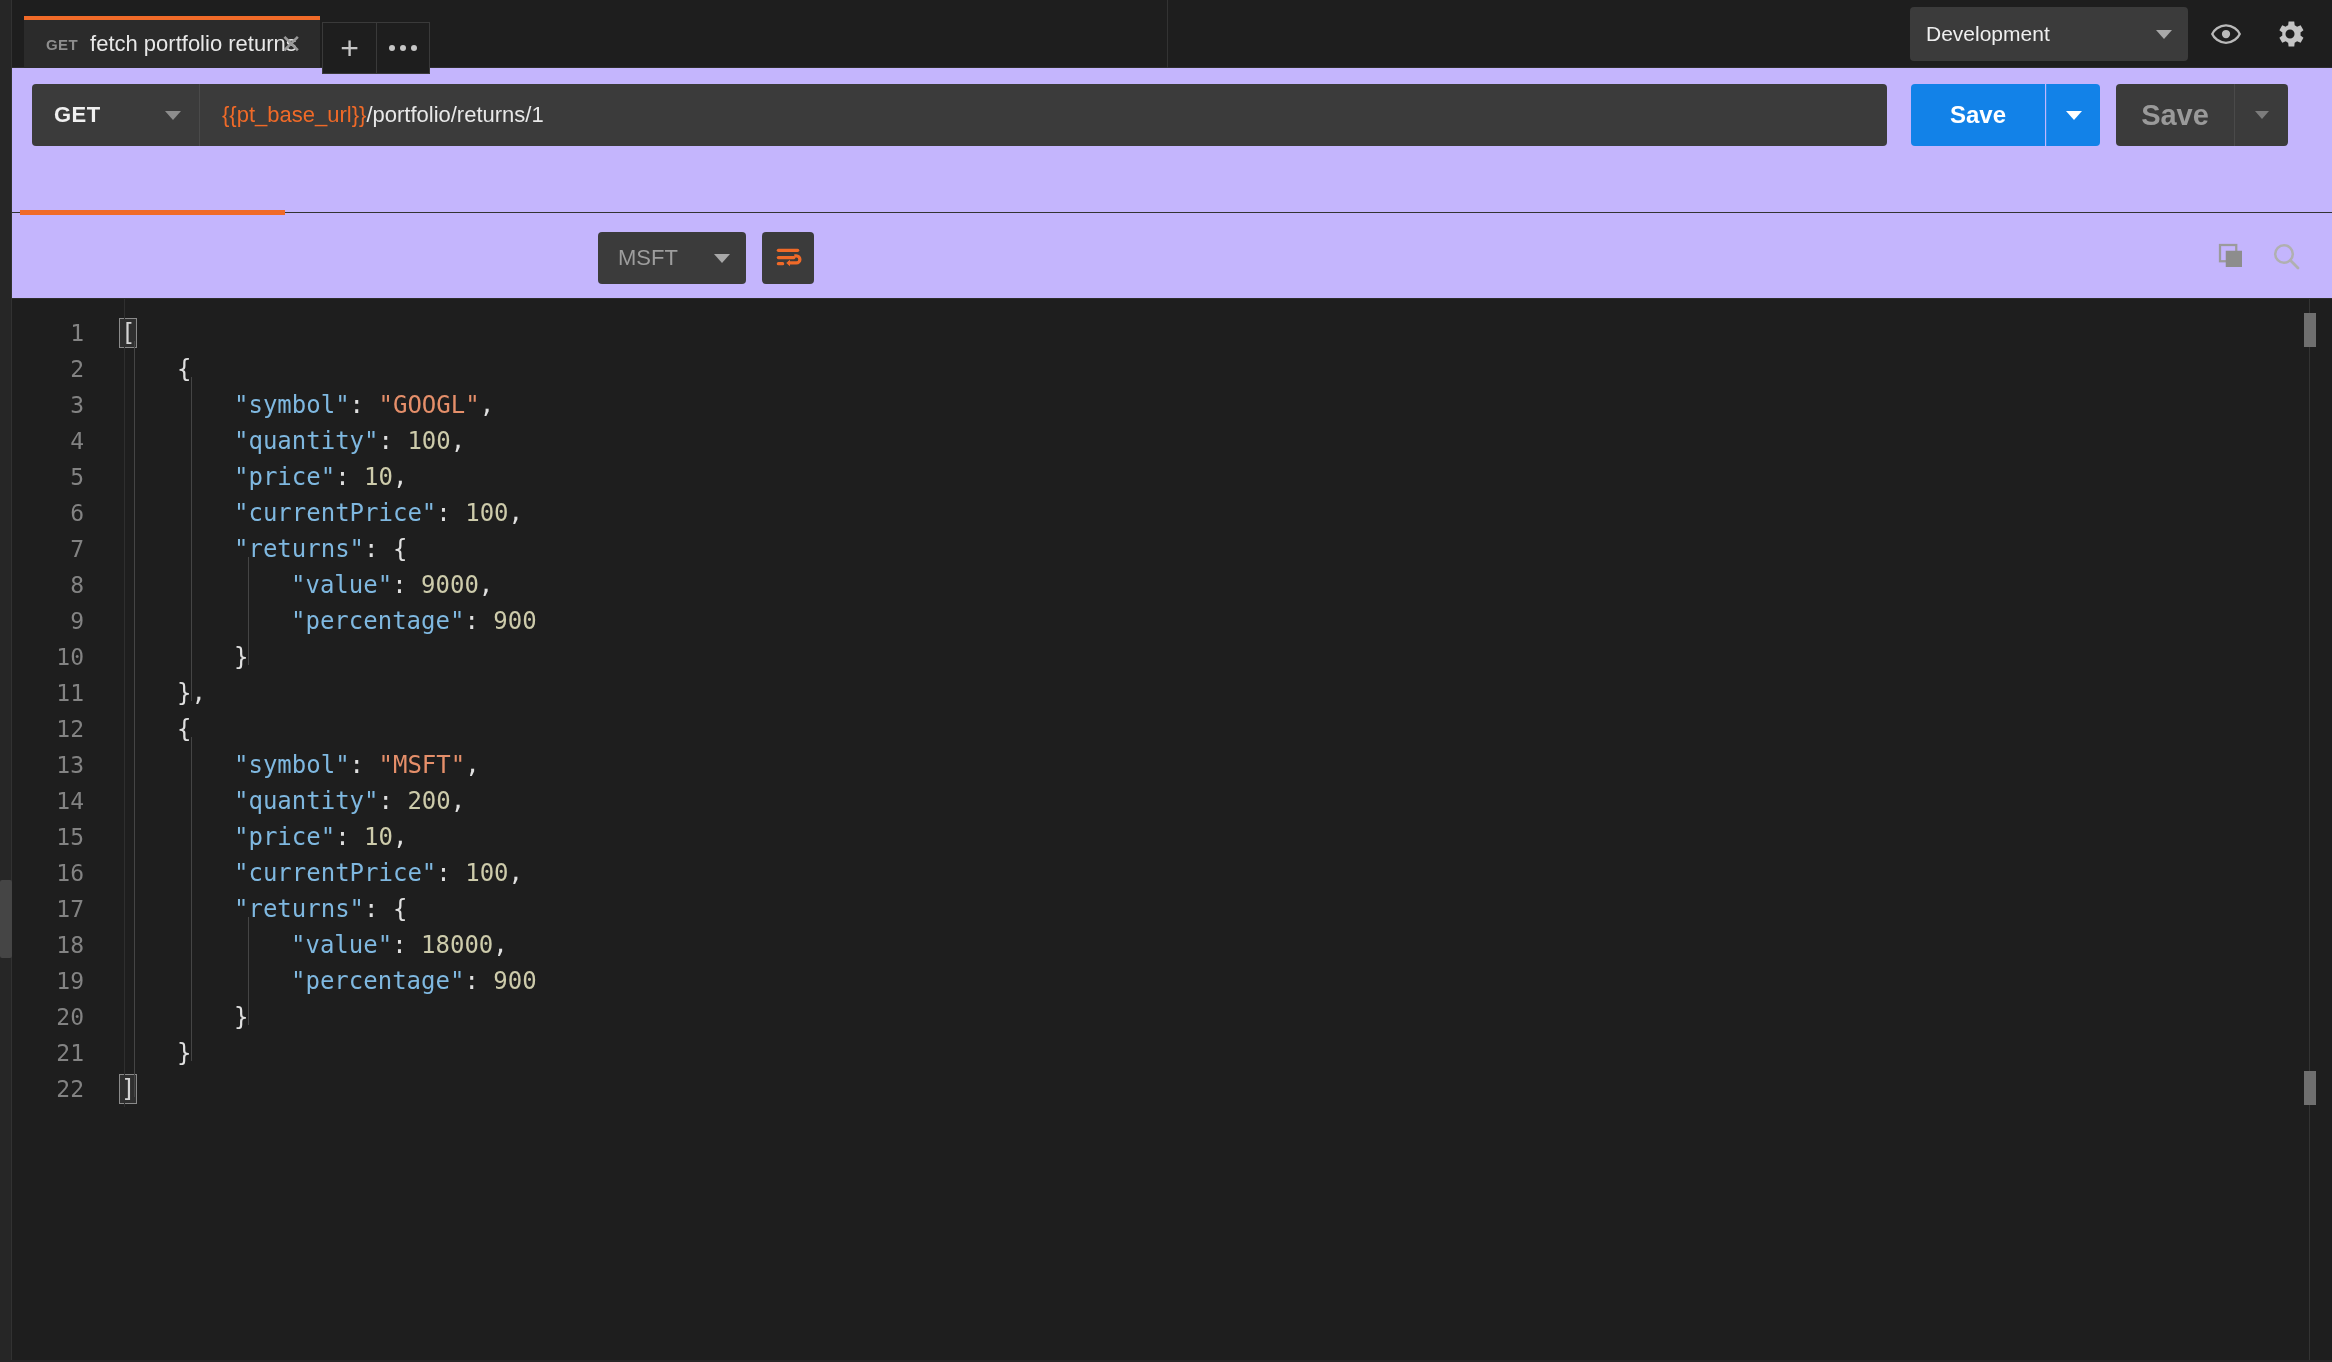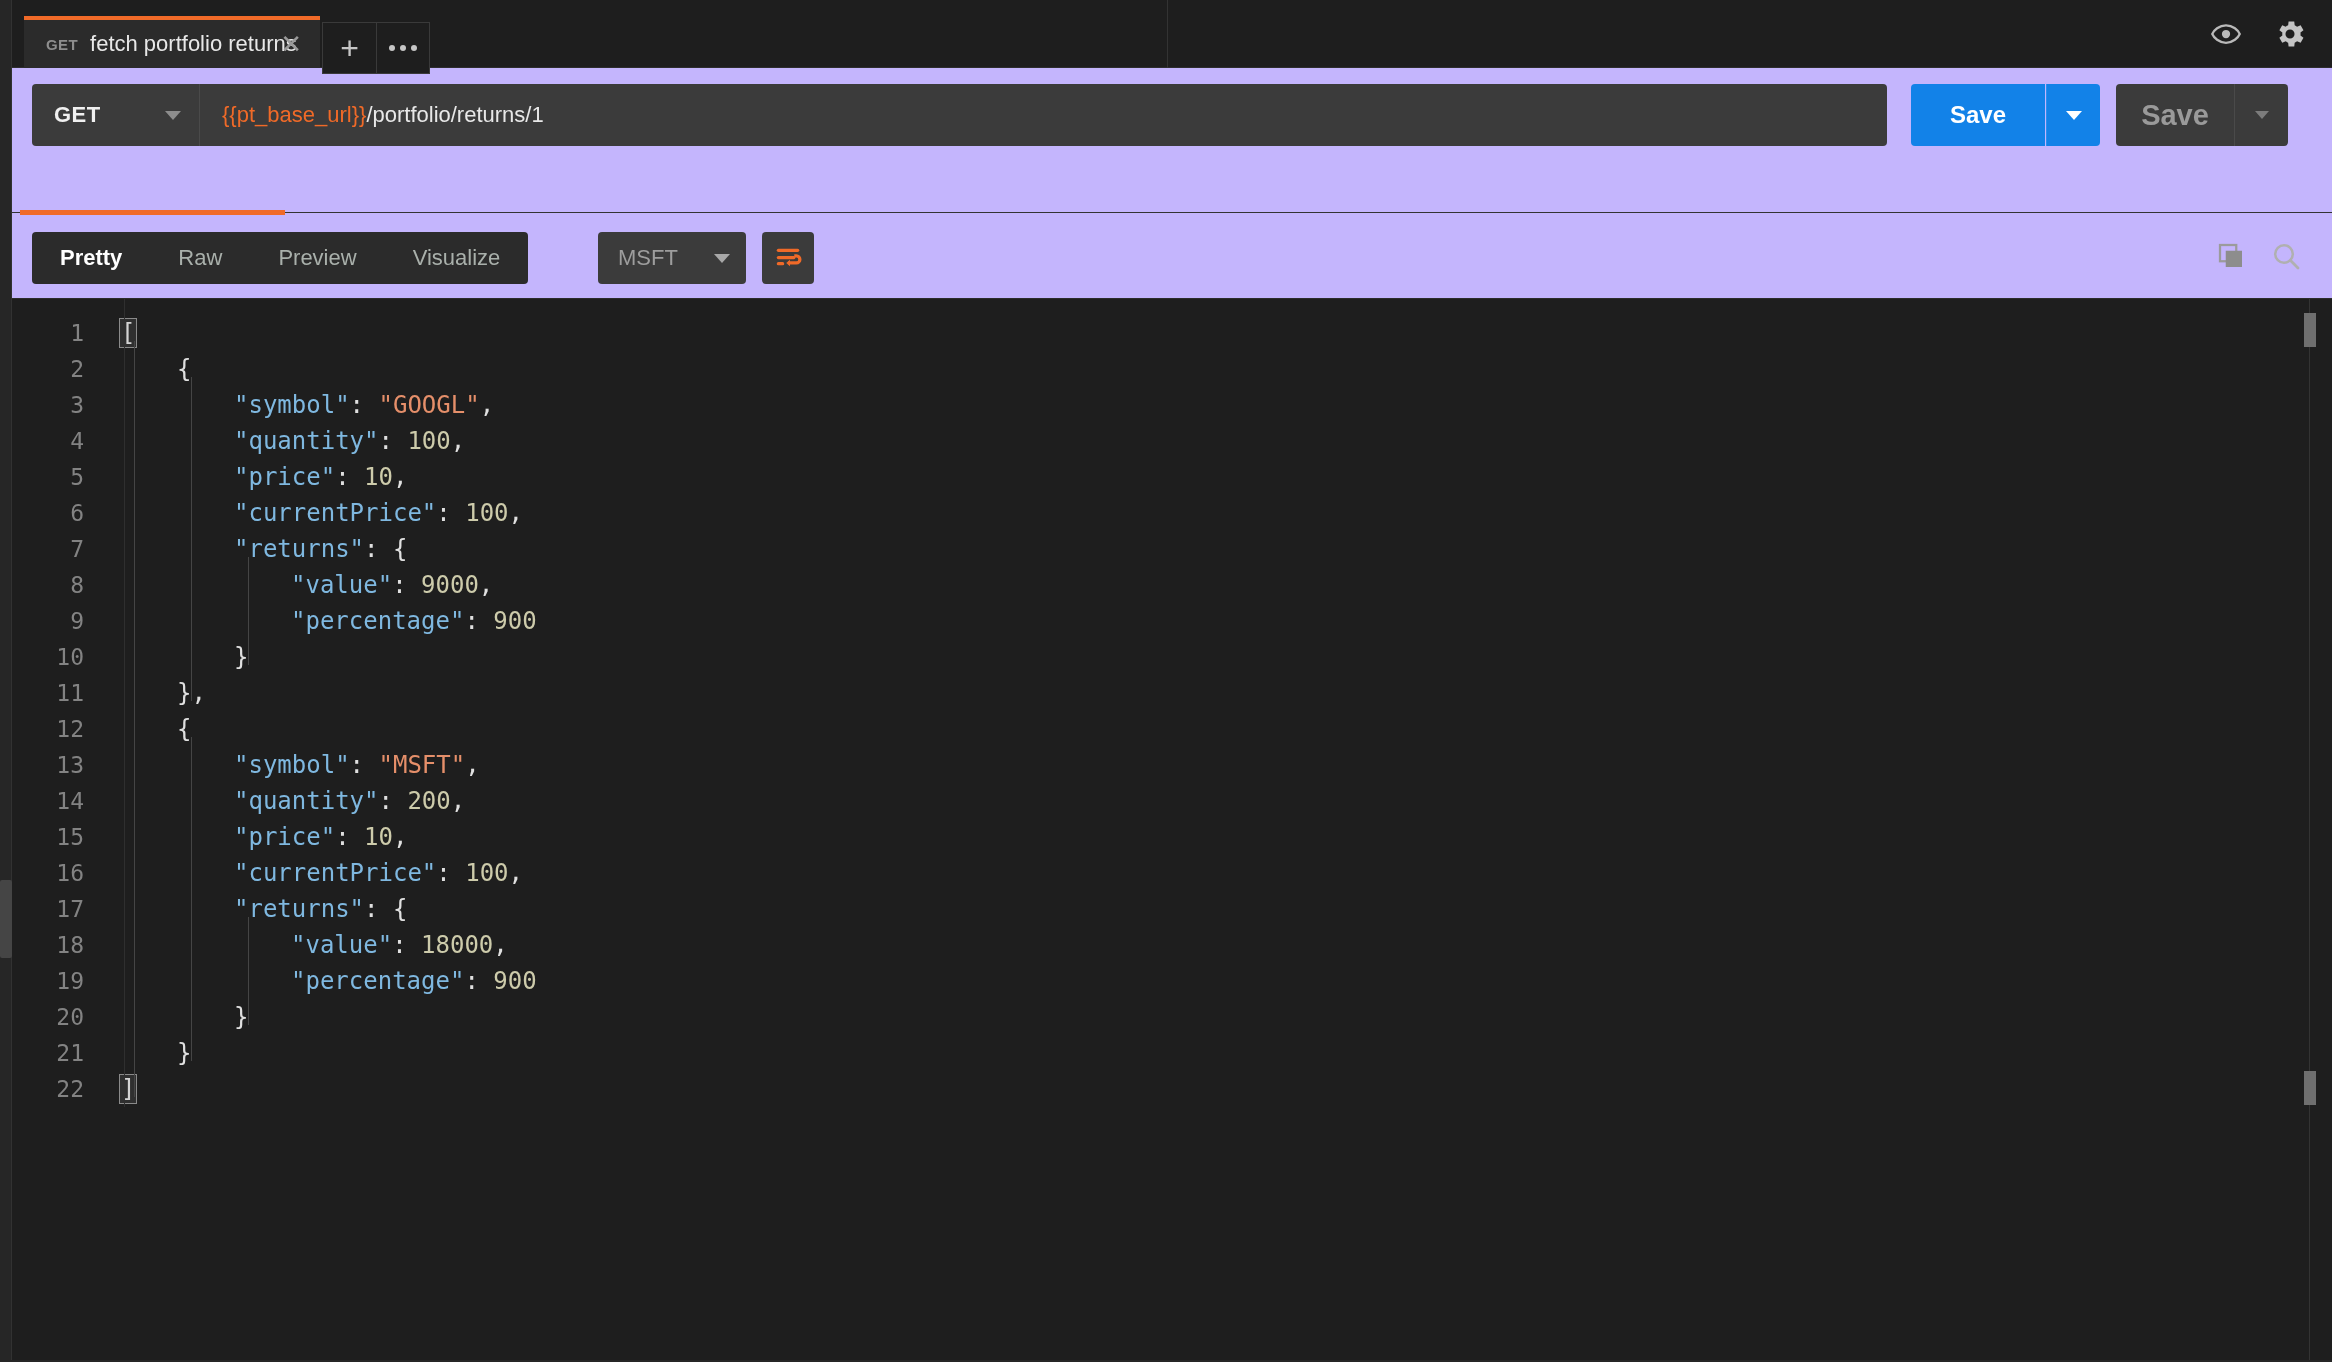--- a/index.html
+++ b/index.html
@@ -197,20 +197,24 @@
     <div class="tab-morebtn">
       <span class="dots">
           <i></i>
           <i></i>
           <i></i>
         </span>
     </div>
   </div>
 
   <div class="envbar">
+    <div class="env-select">
+      <span class="lbl">Development</span>
+      <span class="caret"></span>
+    </div>
     <div class="icon-btn flat">
       <svg width="30" height="30" viewBox="0 0 24 24">
         <path d="M12 5C6.5 5 2.2 9.1 1 12c1.2 2.9 5.5 7 11 7s9.8-4.1 11-7c-1.2-2.9-5.5-7-11-7z" fill="none" stroke="#b9b9b9" stroke-width="1.8"></path>
         <circle cx="12" cy="12" r="3.3" fill="#b9b9b9"></circle>
       </svg>
     </div>
     <div class="icon-btn flat">
       <svg width="34" height="34" viewBox="0 0 24 24">
         <path fill="#c4c4c4" d="M19.4 13a7.8 7.8 0 000-2l2.1-1.6-2-3.5L17 6.8a7.6 7.6 0 00-1.7-1l-.3-2.6h-4l-.3 2.6a7.6 7.6 0 00-1.7 1L6.5 5.9l-2 3.5L6.6 11a7.8 7.8 0 000 2l-2.1 1.6 2 3.5 2.5-.9c.5.4 1.1.8 1.7 1l.3 2.6h4l.3-2.6c.6-.2 1.2-.6 1.7-1l2.5.9 2-3.5L19.4 13zM12 15.2A3.2 3.2 0 1115.2 12 3.2 3.2 0 0112 15.2z"></path>
       </svg>
@@ -235,26 +239,20 @@
     <div class="save-btn">Save</div>
     <div class="save-caret">
       <span class="caret"></span>
     </div>
   </div>
 
   <div class="divider"></div>
   <div class="progress"></div>
 
   <div class="resp-toolbar">
-    <div class="tabgroup">
-      <div class="rtab active">Pretty</div>
-      <div class="rtab">Raw</div>
-      <div class="rtab">Preview</div>
-      <div class="rtab">Visualize</div>
-    </div>
     <div class="fmt-select">
       <span>MSFT</span>
       <span class="caret"></span>
     </div>
     <div class="wrap-btn">
       <svg width="30" height="30" viewBox="0 0 24 24">
         <rect x="3" y="4.5" width="18" height="2.6" rx="1.3" fill="#f06a28"></rect>
         <rect x="3" y="10.3" width="15" height="2.6" rx="1.3" fill="#f06a28"></rect>
         <path d="M17 10.3h1.7a2.8 2.8 0 010 5.6H12" fill="none" stroke="#f06a28" stroke-width="2.6"></path>
         <path d="M13.6 13.3L10.6 15.9l3 2.6z" fill="#f06a28"></path>

